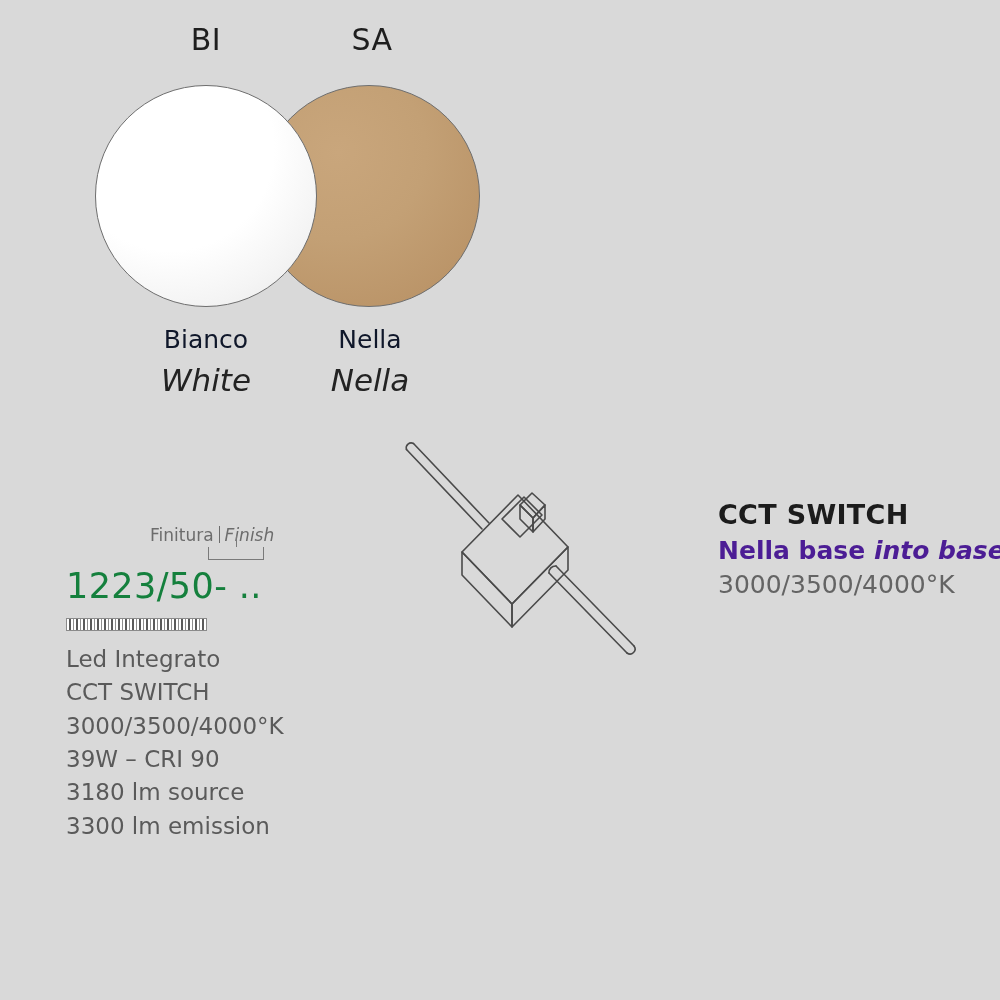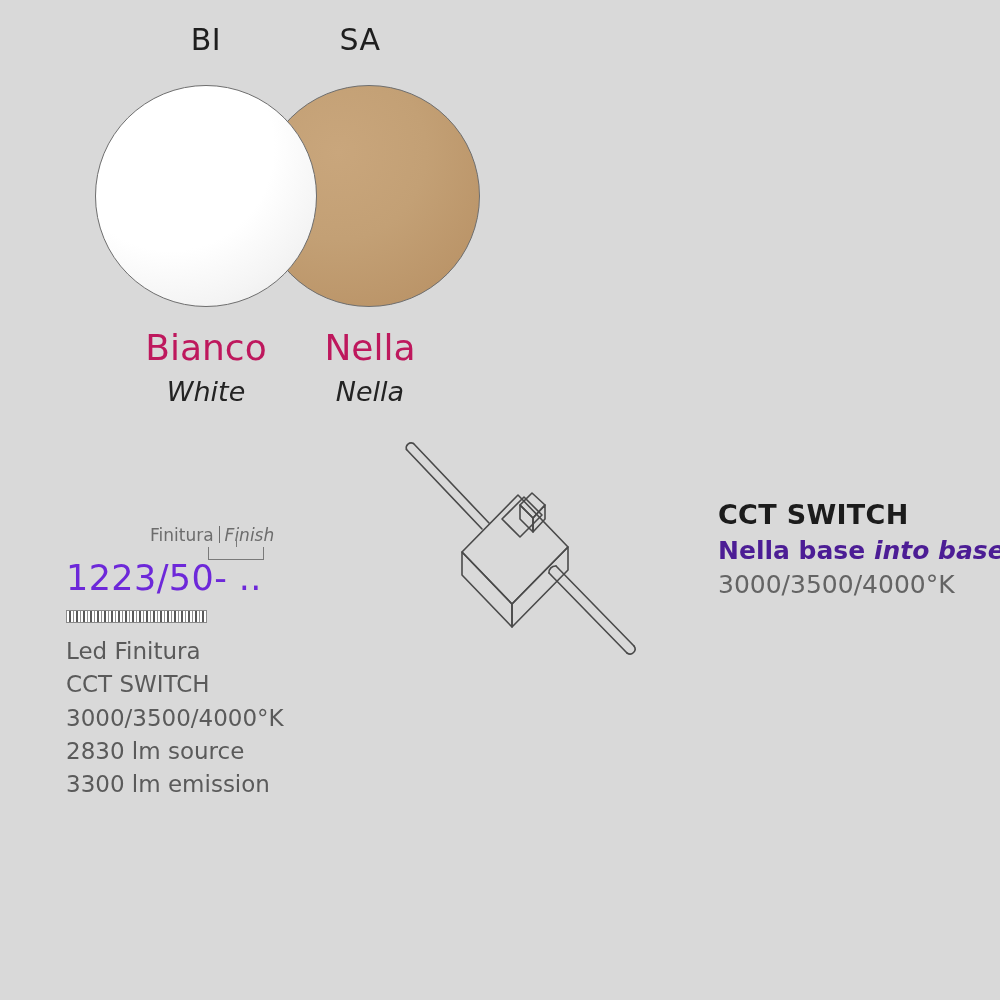--- a/index.html
+++ b/index.html
@@ -58,27 +58,27 @@
       radial-gradient(circle at 36% 30%, #c9a67c 0%, #c3a075 42%, #bb9569 78%, #b28b60 100%);
     z-index: 1;
   }
 
   .swatch-names {
     position: absolute;
     text-align: center;
     width: 200px;
   }
   .swatch-name-it {
-    font-size: 36px;
-    color: #be185d;
+    font-size: 25px;
+    color: #0f172a;
     line-height: 1.42;
     white-space: nowrap;
   }
   .swatch-name-en {
-    font-size: 27px;
+    font-size: 31px;
     color: #232323;
     font-style: italic;
     line-height: 1.42;
     white-space: nowrap;
   }
 
   
   .product-block {
     position: absolute;
     left: 66px;
@@ -125,23 +125,23 @@
     position: absolute;
     left: 50%;
     top: -12px;
     width: 1.3px;
     height: 12px;
     background: #7a7a7a;
   }
 
   .product-code {
     font-size: 35px;
-    color: #6d28d9;
+    color: #15803d;
     letter-spacing: 0.4px;
-    margin-top: 8px;
+    margin-top: 16px;
     white-space: nowrap;
     font-weight: 400;
   }
 
   .barcode {
     margin-top: 12px;
     width: 141px;
     height: 13px;
     border: 1.3px solid #8a8a8a;
     box-sizing: border-box;
@@ -207,21 +207,21 @@
 </style>
 </head>
 <body>
 
 <div class="canvas">
 
   <div class="swatch-group">
 
     <div class="swatch-code" style="left:146px; top:22px;">BI</div>
 
-    <div class="swatch-code" style="left:300px; top:22px;">SA</div>
+    <div class="swatch-code" style="left:312px; top:22px;">SA</div>
 
     <div class="swatch-circle swatch-sabbia"></div>
 
     <div class="swatch-circle swatch-bianco"></div>
 
     <div class="swatch-names" style="left:106px; top:322px;">
       <div class="swatch-name-it">Bianco</div>
       <div class="swatch-name-en">White</div>
     </div>
 
@@ -271,24 +271,25 @@
         <span class="lbl-en">Finish</span>
       </div>
       <div class="bracket"></div>
     </div>
 
     <div class="product-code">1223/50- ..</div>
 
     <div class="barcode"></div>
 
     <div class="spec-list">
-      <div>Led Finitura</div>
+      <div>Led Integrato</div>
       <div>CCT SWITCH</div>
       <div>3000/3500/4000°K</div>
-      <div>2830 lm source</div>
+      <div>39W – CRI 90</div>
+      <div>3180 lm source</div>
       <div>3300 lm emission</div>
     </div>
 
   </div>
 
   <div class="cct-block">
     <div class="cct-title">CCT SWITCH</div>
     <div class="cct-sub">
       <span>Nella base </span><span class="it">into base</span>
     </div>

